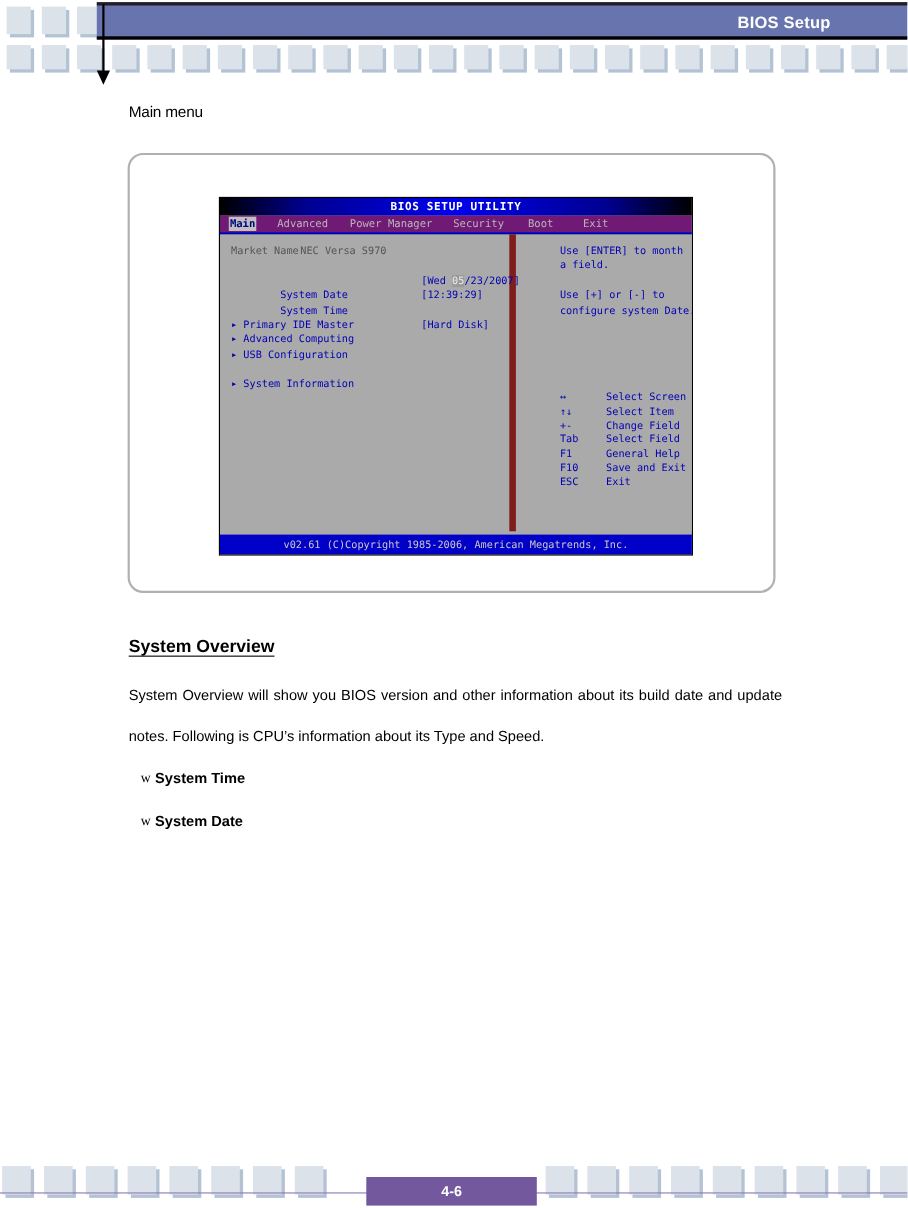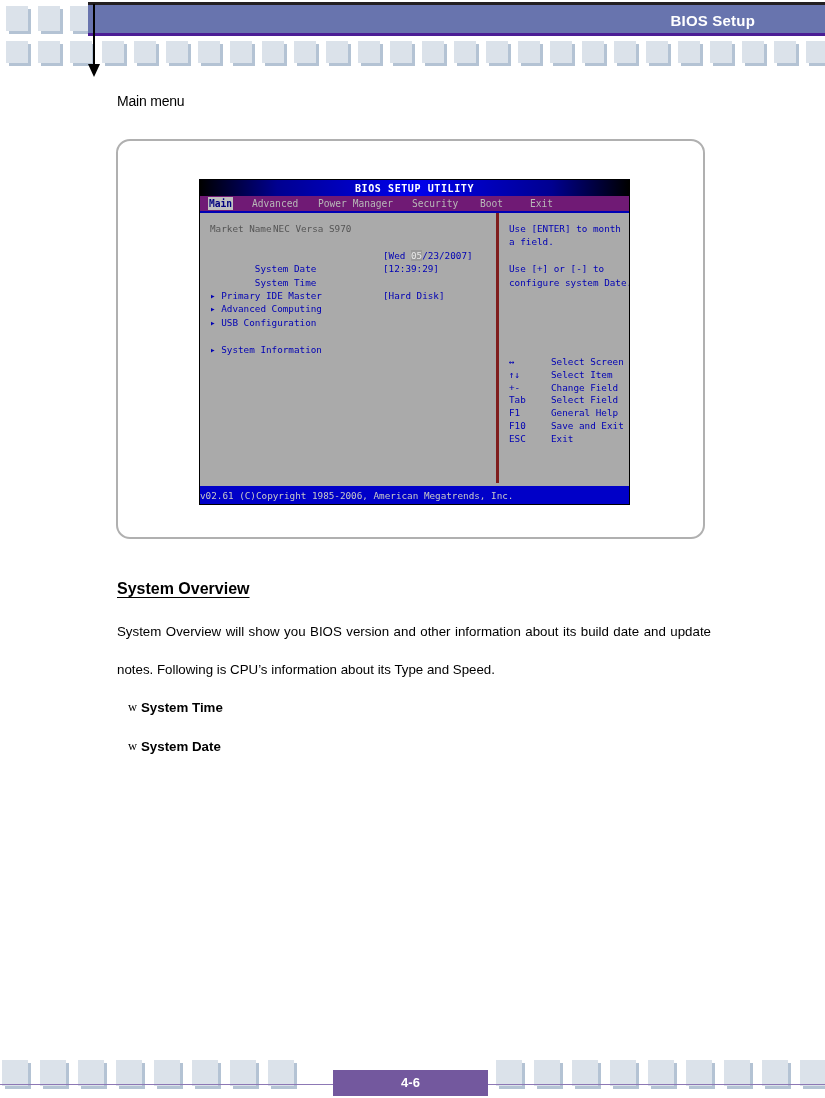--- a/index.html
+++ b/index.html
@@ -10,21 +10,21 @@
     position:relative;
     overflow:hidden;
   }
 
   
   .header-zone { position:absolute; top:0; left:0; width:825px; height:66px; }
   .hdr-bar {
     position:absolute; top:2px; left:88px; width:737px; height:34px;
     background:#6874ae;
     border-top:3px solid #231f20;
-    border-bottom:3px solid #4c1d95;
+    border-bottom:3px solid #000000;
   }
   .hdr-title {
     position:absolute; right:70px; top:7px;
     color:#ffffff; font-size:15px; font-weight:bold;
     letter-spacing:.2px; white-space:nowrap;
   }
   .sq {
     position:absolute;
     background:#dbe2ea;
     box-shadow:3px 3px 0 0 #b4c3d4;
@@ -89,41 +89,41 @@
   .bios-menubar .mi.sel {
     background:#c0c0c0; color:#000080; font-weight:bold;
     padding:0 1px;
   }
   .bios-body {
     position:relative; width:100%; height:272px;
     background:#aaaaaa;
     border-top:2px solid #0000b4;
   }
   .bios-left {
-    position:absolute; left:0; top:0; width:299px; height:100%;
-    border-right:3px solid #7f1d1d;
+    position:absolute; left:0; top:0; width:269px; height:100%;
+    border-right:6px solid #7f1d1d;
     padding:9px 0 0 10px;
   }
   .bios-right {
     position:absolute; left:301px; top:0; right:0; height:100%;
     padding:9px 0 0 8px;
   }
   .dim { color:#555555; }
   .row { position:relative; white-space:pre; height:13.4px; }
   .row .val { position:absolute; left:173px; top:0; }
   .sel-field { background:#9a9a9a; color:#e8e8e8; }
   .bullet { color:#0000b4; }
   .spacer { height:13.4px; }
   .keyrow { position:relative; white-space:pre; height:12.8px; }
   .keyrow .k { position:absolute; left:0; width:40px; }
   .keyrow .d { position:absolute; left:42px; }
   .bios-footer {
     position:absolute; bottom:0; left:0; width:100%; height:18px;
     background:#0000c8; color:#c8c8c8;
-    text-align:left; font-size:9.3px; padding-top:3px;
+    text-align:center; font-size:9.3px; padding-top:3px;
     white-space:nowrap;
   }
 
   
   .content { position:absolute; left:117px; top:580px; width:594px; }
   h2.sub {
     font-size:16px; font-weight:bold; color:#000000;
     text-decoration:underline; text-underline-offset:3px;
     display:inline-block; margin-bottom:15px;
   }

